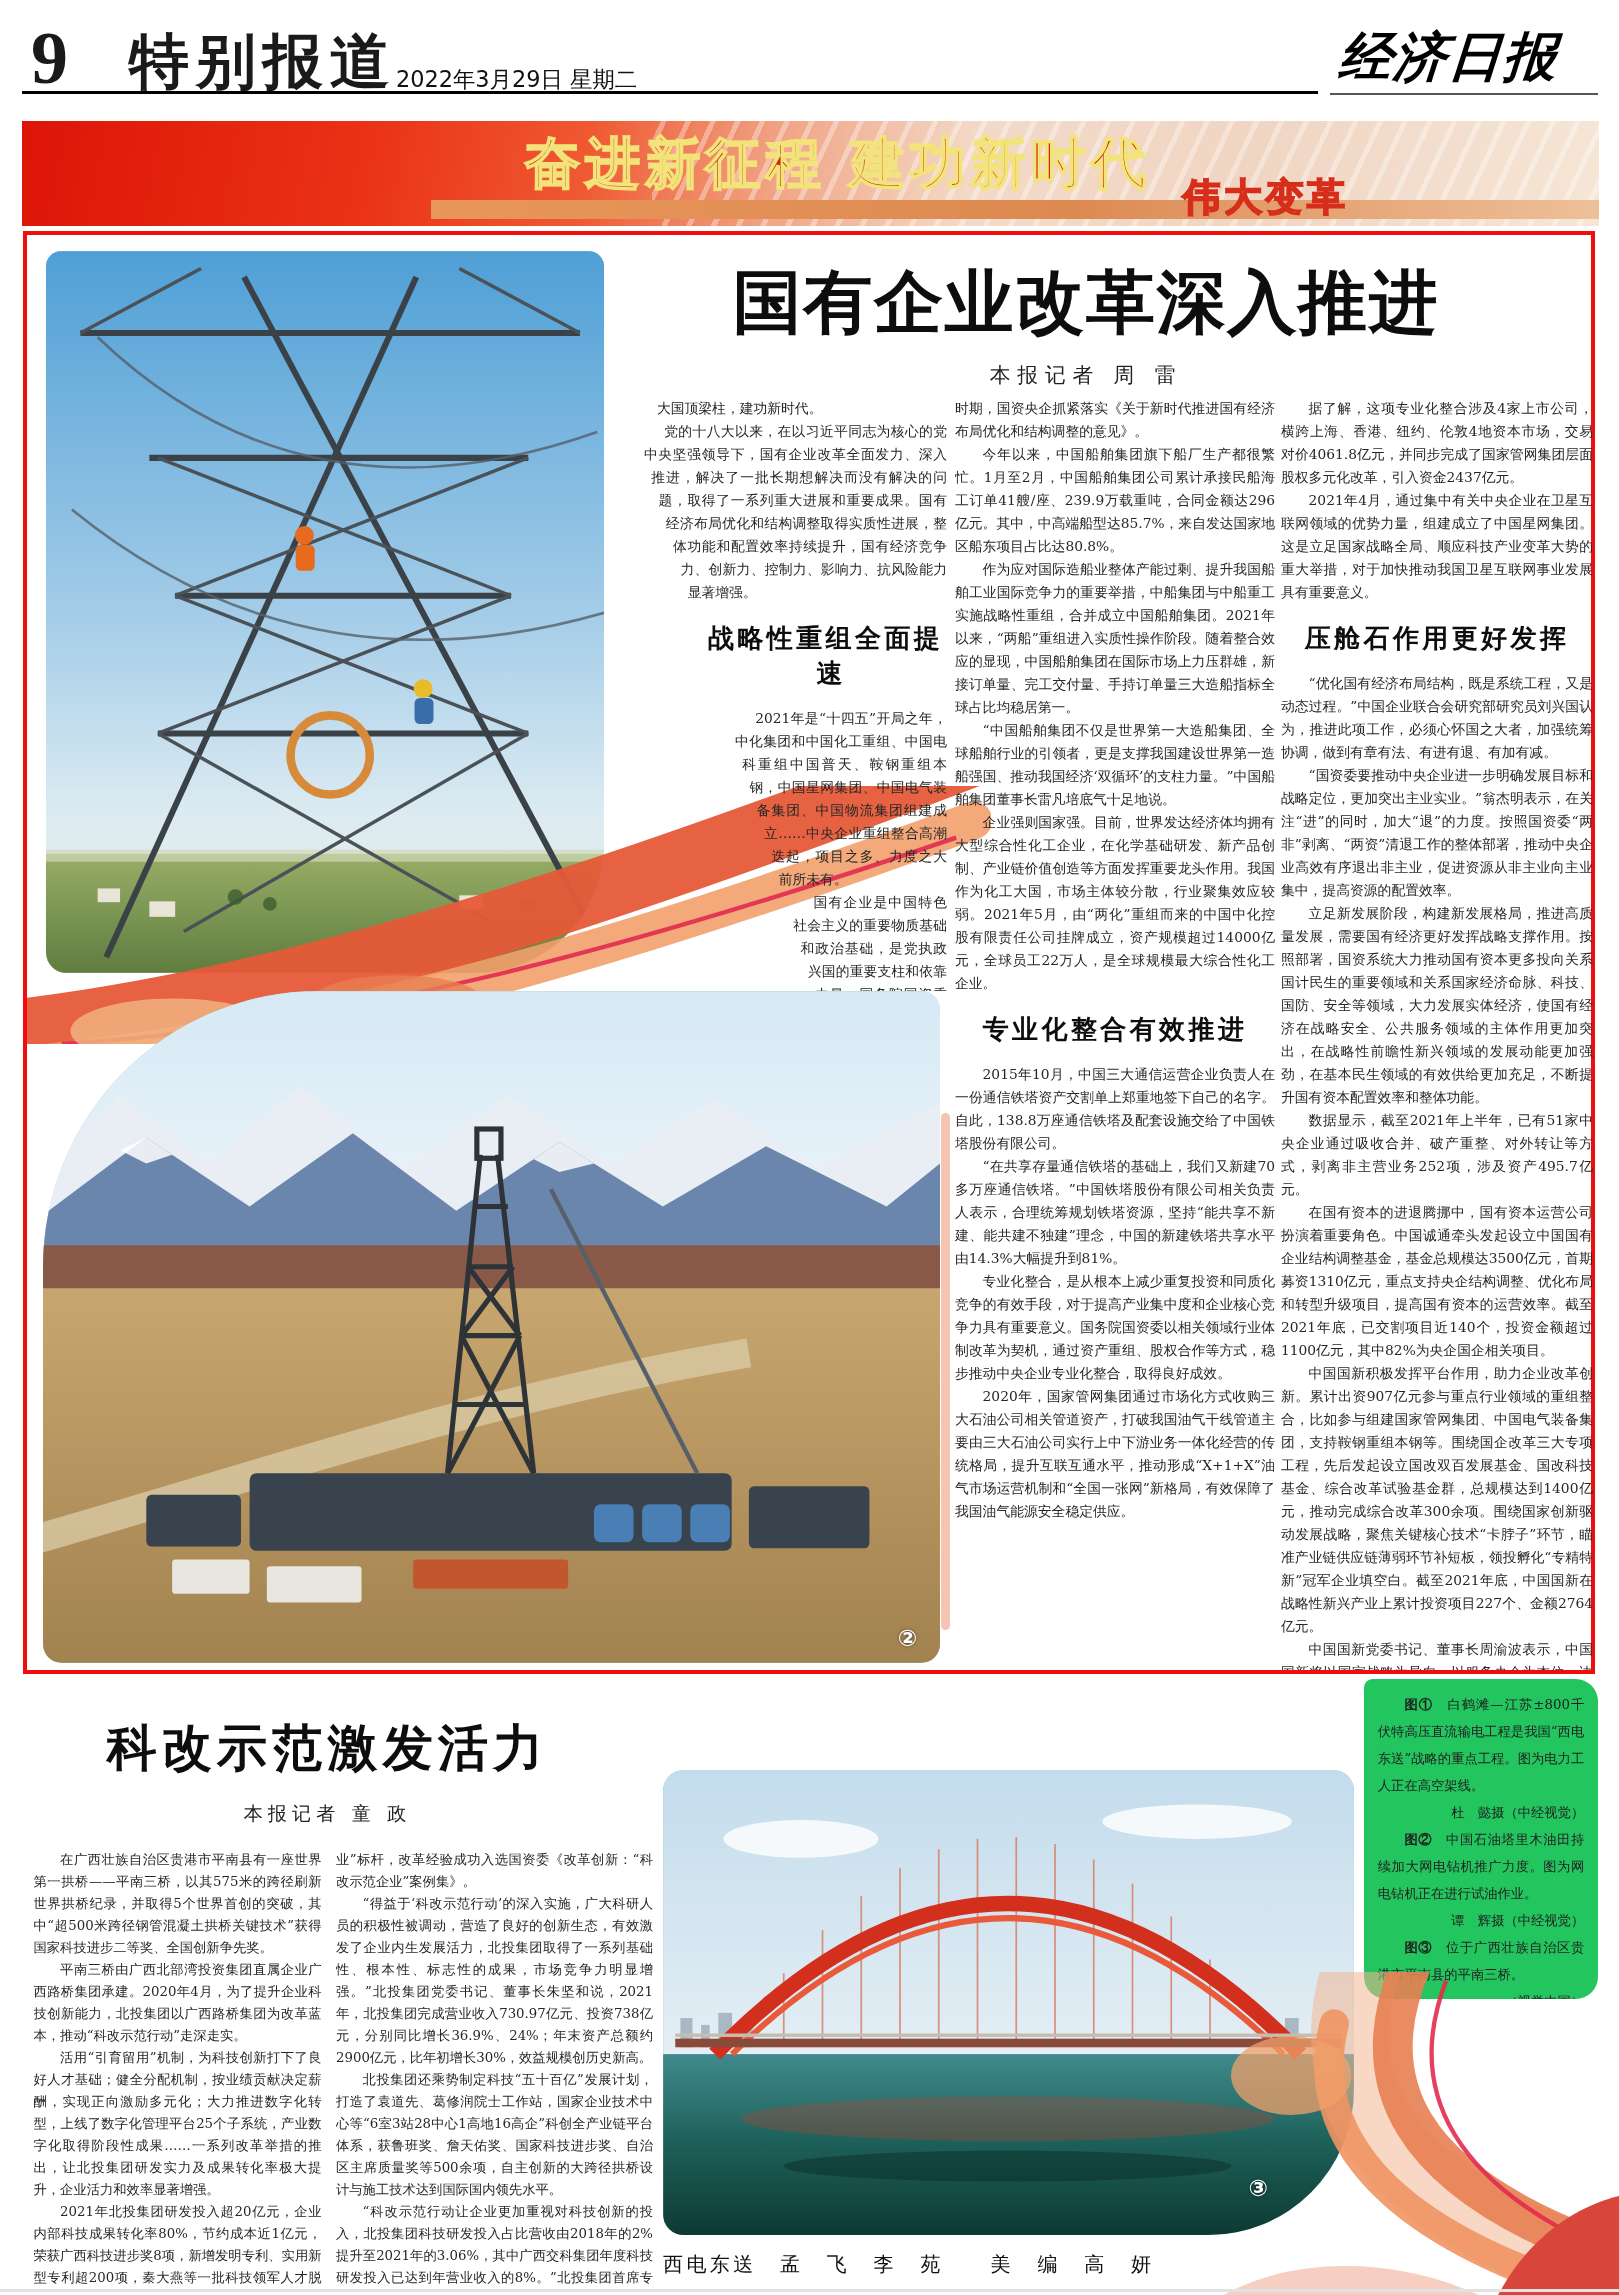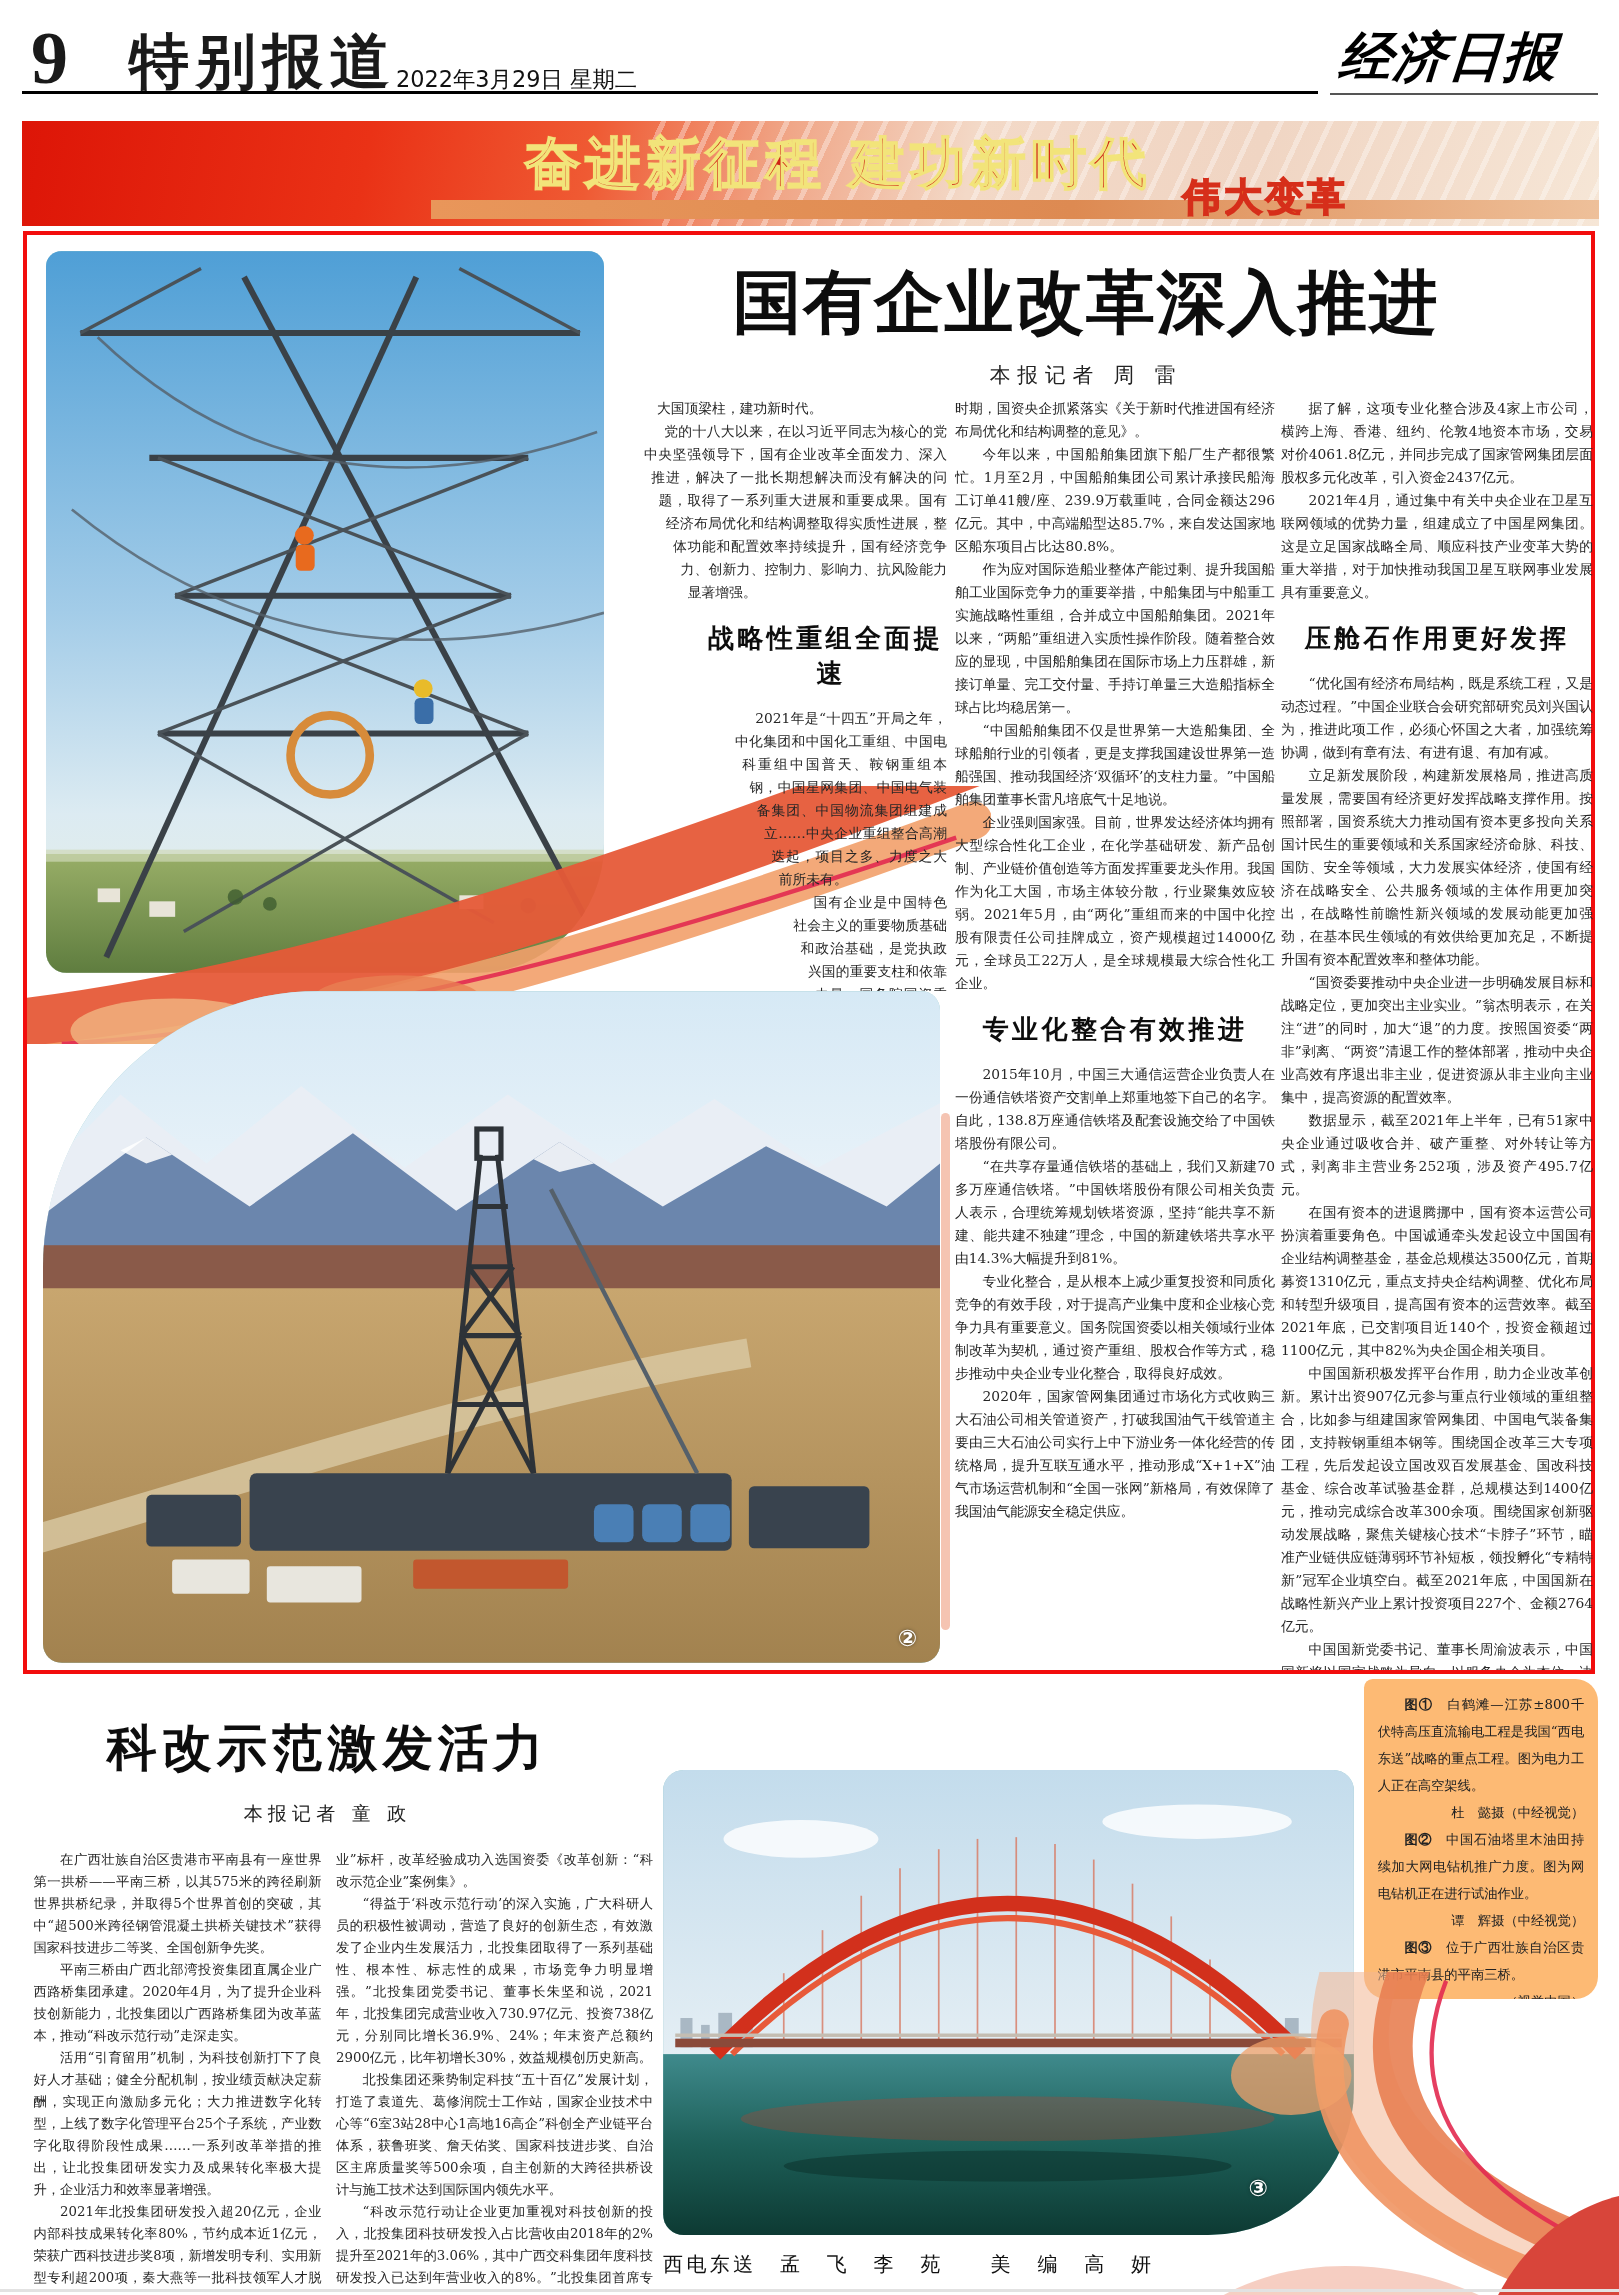--- a/index.html
+++ b/index.html
@@ -53,21 +53,21 @@
   #bottom-headline{left:26px;top:1715px;width:603px;text-align:center;
     font:900 50px "Liberation Serif",serif;letter-spacing:5.2px;color:#0d0d0d;white-space:nowrap;}
   #bottom-byline{left:26px;top:1801px;width:603px;text-align:center;
     font:400 19px "DejaVu Serif",serif;letter-spacing:5.2px;color:#222;}
   .bot-col{font:400 13.3px/22px "DejaVu Serif",serif;color:#262626;text-align:justify;overflow:hidden;}
   .bot-col p{margin:0;text-indent:2em;}
   #bcol1{left:21.5px;top:1849px;width:288px;height:441px;margin-left:12px;}
   #bcol2{left:336px;top:1849px;width:317px;height:441px;}
   #photo-bridge{left:663px;top:1770px;width:691px;height:465px;border-radius:20.7px 20.7px 146px 20.7px;}
   
-  #caption-panel{left:1364px;top:1679px;width:234px;height:320px;background:#fdba74;
+  #caption-panel{left:1364px;top:1679px;width:234px;height:320px;background:#22c55e;
     border-radius:8.6px 22.4px 22.4px 22.4px;padding:12px 13.8px;box-sizing:border-box;
     font:400 13.3px/27px "DejaVu Serif",serif;color:#222;text-align:justify;overflow:hidden;}
   #caption-panel p{margin:0;}
   #caption-panel p.capline{text-indent:2em;}
   #caption-panel p.capline b{font-weight:700;}
   #caption-panel p.credit{text-align:right;text-indent:0;}
   #swoosh-br{left:1188px;top:1972px;width:431px;height:324px;pointer-events:none;}
   #credits{left:663px;top:2251px;width:413px;text-align:center;
     font:400 20px "DejaVu Serif",serif;letter-spacing:3.4px;color:#111;white-space:nowrap;}
   #bottom-rule{left:0px;top:2289px;width:1620px;height:2.6px;background:#e2e2e2;}
@@ -247,22 +247,22 @@
   </div>
 
   <div class="abs news-col" id="colC">
     <div>
         <p>据了解，这项专业化整合涉及4家上市公司，横跨上海、香港、纽约、伦敦4地资本市场，交易对价4061.8亿元，并同步完成了国家管网集团层面股权多元化改革，引入资金2437亿元。</p>
         <p>2021年4月，通过集中有关中央企业在卫星互联网领域的优势力量，组建成立了中国星网集团。这是立足国家战略全局、顺应科技产业变革大势的重大举措，对于加快推动我国卫星互联网事业发展具有重要意义。</p>
       </div>
     <div class="subhead">压舱石作用更好发挥</div>
     <div>
         <p>“优化国有经济布局结构，既是系统工程，又是动态过程。”中国企业联合会研究部研究员刘兴国认为，推进此项工作，必须心怀国之大者，加强统筹协调，做到有章有法、有进有退、有加有减。</p>
+        <p>“国资委要推动中央企业进一步明确发展目标和战略定位，更加突出主业实业。”翁杰明表示，在关注“进”的同时，加大“退”的力度。按照国资委“两非”剥离、“两资”清退工作的整体部署，推动中央企业高效有序退出非主业，促进资源从非主业向主业集中，提高资源的配置效率。</p>
         <p>立足新发展阶段，构建新发展格局，推进高质量发展，需要国有经济更好发挥战略支撑作用。按照部署，国资系统大力推动国有资本更多投向关系国计民生的重要领域和关系国家经济命脉、科技、国防、安全等领域，大力发展实体经济，使国有经济在战略安全、公共服务领域的主体作用更加突出，在战略性前瞻性新兴领域的发展动能更加强劲，在基本民生领域的有效供给更加充足，不断提升国有资本配置效率和整体功能。</p>
-        <p>“国资委要推动中央企业进一步明确发展目标和战略定位，更加突出主业实业。”翁杰明表示，在关注“进”的同时，加大“退”的力度。按照国资委“两非”剥离、“两资”清退工作的整体部署，推动中央企业高效有序退出非主业，促进资源从非主业向主业集中，提高资源的配置效率。</p>
         <p>数据显示，截至2021年上半年，已有51家中央企业通过吸收合并、破产重整、对外转让等方式，剥离非主营业务252项，涉及资产495.7亿元。</p>
         <p>在国有资本的进退腾挪中，国有资本运营公司扮演着重要角色。中国诚通牵头发起设立中国国有企业结构调整基金，基金总规模达3500亿元，首期募资1310亿元，重点支持央企结构调整、优化布局和转型升级项目，提高国有资本的运营效率。截至2021年底，已交割项目近140个，投资金额超过1100亿元，其中82%为央企国企相关项目。</p>
         <p>中国国新积极发挥平台作用，助力企业改革创新。累计出资907亿元参与重点行业领域的重组整合，比如参与组建国家管网集团、中国电气装备集团，支持鞍钢重组本钢等。围绕国企改革三大专项工程，先后发起设立国改双百发展基金、国改科技基金、综合改革试验基金群，总规模达到1400亿元，推动完成综合改革300余项。围绕国家创新驱动发展战略，聚焦关键核心技术“卡脖子”环节，瞄准产业链供应链薄弱环节补短板，领投孵化“专精特新”冠军企业填空白。截至2021年底，中国国新在战略性新兴产业上累计投资项目227个、金额2764亿元。</p>
         <p>中国国新党委书记、董事长周渝波表示，中国国新将以国家战略为导向，以服务央企为本位，决战决胜国企改革三年行动，深入拓展业务布局，更好发挥功能作用，全力打造国有资本运营升级版，为促进国有经济高质量发展作出应有贡献。</p>
       </div>
   </div>
 </div>
 
 <div class="abs" id="bottom-headline">科改示范激发活力</div>
 <div class="abs" id="bottom-byline">本报记者 童 政</div>

